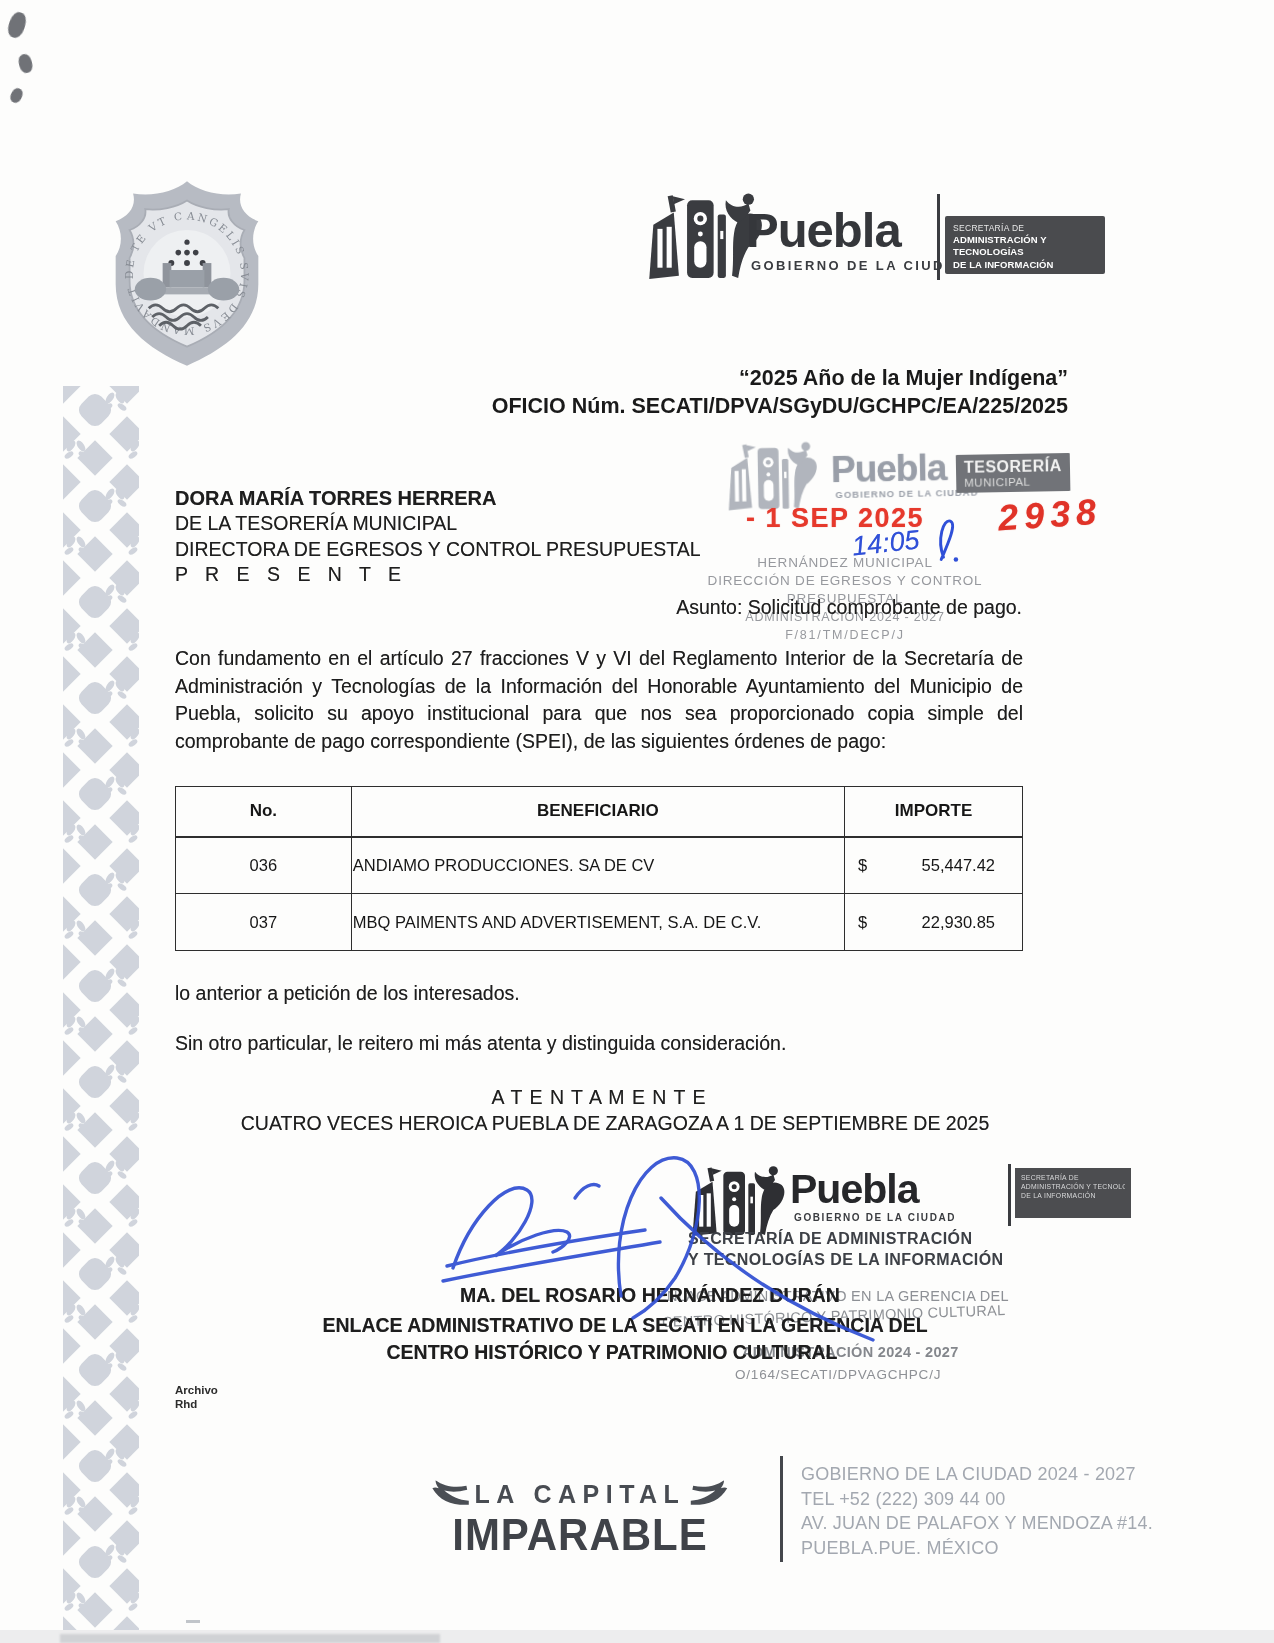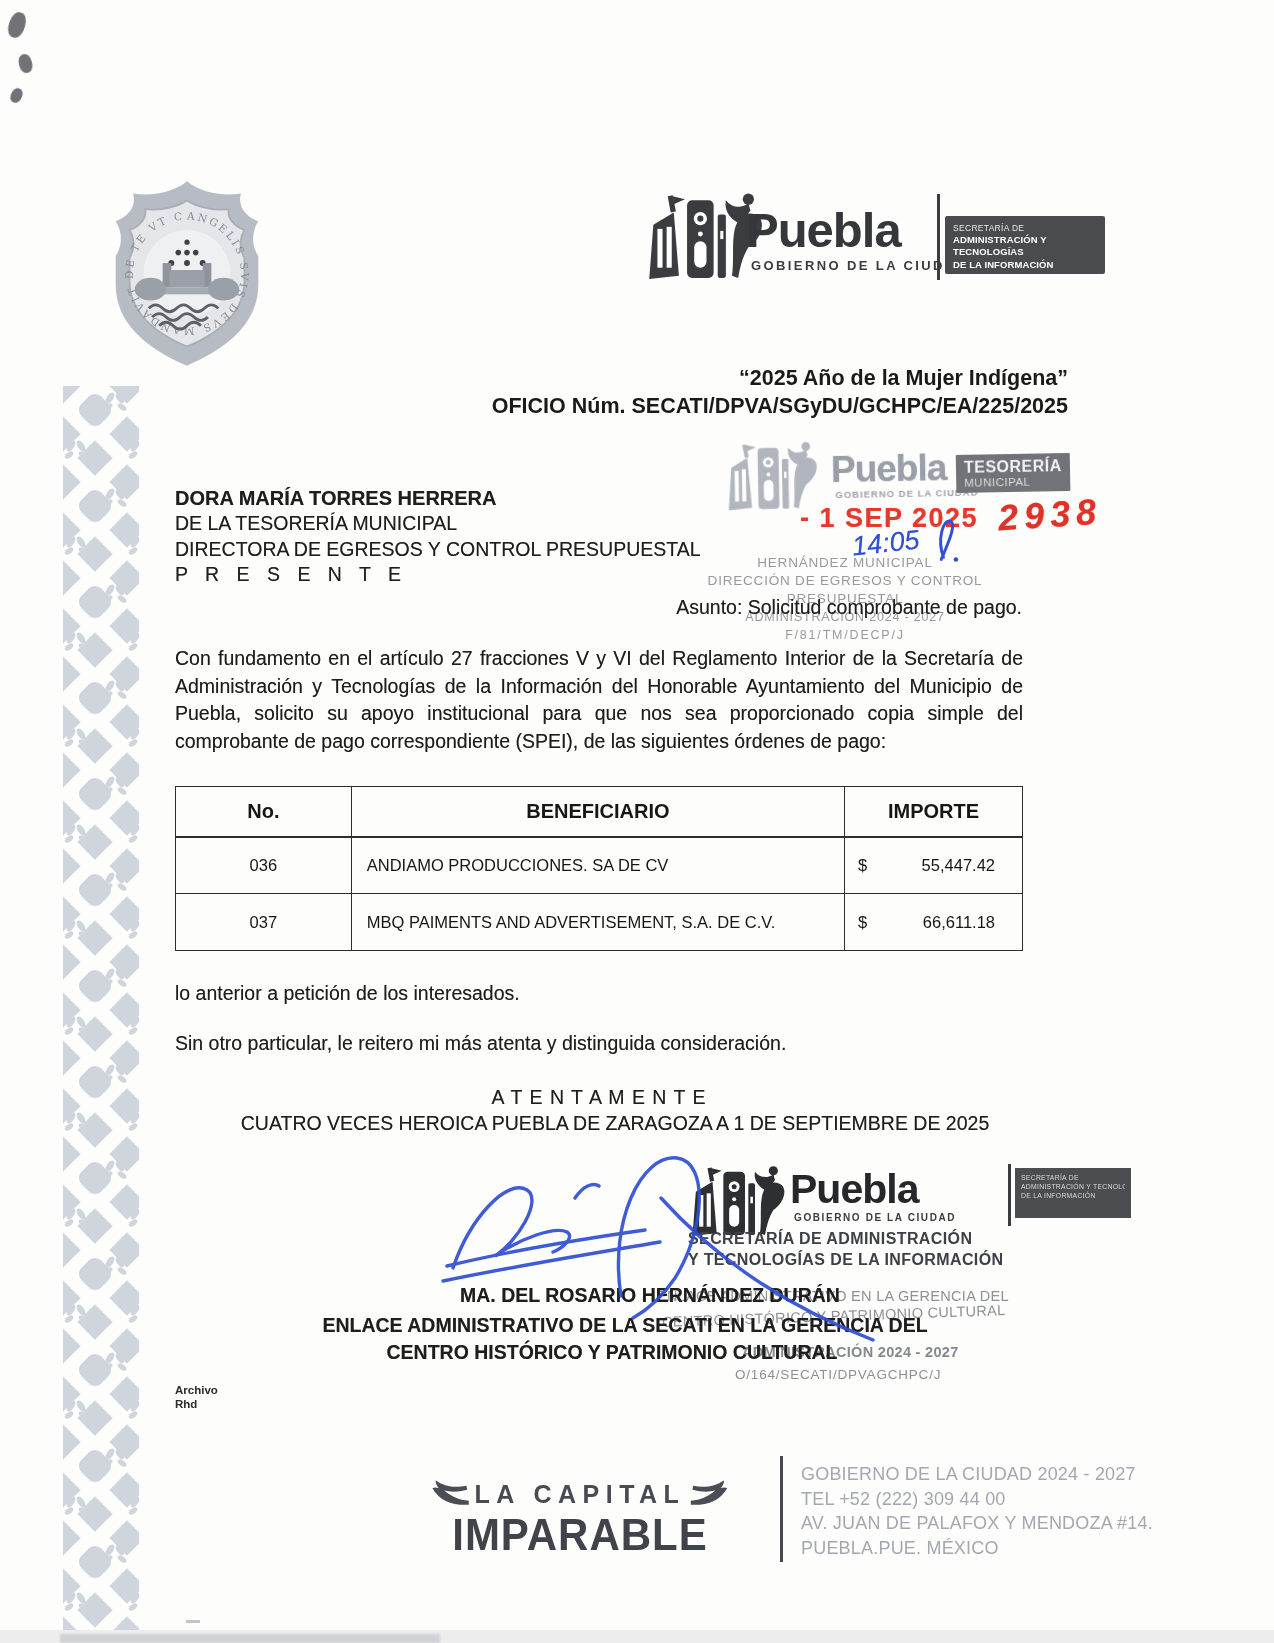--- a/index.html
+++ b/index.html
@@ -44,24 +44,24 @@
   .gstamp .g{font-size:13.5px;white-space:nowrap}
   .gstamp .gs{font-size:12.5px}
   .gstamp .gm{font-size:12.5px;letter-spacing:1.8px}
   .asunto{font-size:19.5px;white-space:nowrap;z-index:2}
   
   .para{width:848px;font-size:19.5px;line-height:27.6px;text-align:justify;color:#1d1d1d}
   .pline{font-size:19.5px;white-space:nowrap}
   
   table.pay{border-collapse:collapse;width:848px;font-size:16.5px;color:#161616;background:transparent}
   table.pay th,table.pay td{border:1.7px solid #2e2e2e}
-  table.pay th{height:50px;font-size:20px;font-weight:bold;border-bottom-width:2.6px}
+  table.pay th{height:50px;font-size:17px;font-weight:bold;border-bottom-width:2.6px}
   table.pay td{height:57px}
   td.cno{text-align:center}
-  td.cben{padding-left:15px}
+  td.cben{padding-left:1px}
   td.cimp{padding:0}
   .impwrap{display:flex;align-items:center;width:100%}
   .impwrap .cur{padding-left:13px}
   .impwrap .amt{margin-left:auto;padding-right:27px}
   
   .center848{width:848px;text-align:center;font-weight:normal;font-size:19.5px;white-space:nowrap}
   
   .slogo .sky{color:#2e2f33}
   .slogo .brand-word{color:#26272a}
   .sbox{background:#3e3f42;color:#d6d7d9;padding:5px 6px;line-height:1.35;opacity:.92;filter:blur(.3px)}
@@ -211,21 +211,21 @@
     </div>
   </div>
 
   <div class="abs recipient ink" style="left:175px;top:486px">
     <div class="nm">DORA MARÍA TORRES HERRERA</div>
     <div>DE LA TESORERÍA MUNICIPAL</div>
     <div>DIRECTORA DE EGRESOS Y CONTROL PRESUPUESTAL</div>
     <div class="pr">P R E S E N T E</div>
   </div>
 
-  <div class="abs rdate" style="left:800px;top:503px">- 1 SEP 2025</div>
+  <div class="abs rdate" style="left:746px;top:503px">- 1 SEP 2025</div>
   <div class="abs rtime" style="left:852px;top:528px">14:05</div>
   <svg class="abs" style="left:928px;top:512px" width="40" height="52" viewBox="0 0 24 46">
     <path d="M8 40 C2 24 8 6 14 8 C20 10 12 28 6 42" fill="none" stroke="#3050d8" stroke-width="2.6" stroke-linecap="round"></path>
     <circle cx="19" cy="42" r="2" fill="#3050d8"></circle>
   </svg>
   <div class="abs rfolio" style="left:998px;top:494px">2938</div>
 
   <div class="abs gstamp" style="left:665px;top:554px">
     <div class="g">HERNÁNDEZ MUNICIPAL</div>
     <div class="g">DIRECCIÓN DE EGRESOS Y CONTROL</div>
@@ -261,21 +261,21 @@
             <span class="amt">55,447.42</span>
           </div>
         </td>
       </tr>
       <tr>
         <td class="cno">037</td>
         <td class="cben">MBQ PAIMENTS AND ADVERTISEMENT, S.A. DE C.V.</td>
         <td class="cimp">
           <div class="impwrap">
             <span class="cur">$</span>
-            <span class="amt">66,611.18</span>
+            <span class="amt">22,930.85</span>
           </div>
         </td>
       </tr>
     </tbody>
   </table>
 
   <div class="abs pline ink" style="left:175px;top:982px">lo anterior a petición de los interesados.</div>
   <div class="abs pline ink" style="left:175px;top:1032px">Sin otro particular, le reitero mi más atenta y distinguida consideración.</div>
   <div class="abs center848 ink" style="left:175px;top:1086px;letter-spacing:1px">A T E N T A M E N T E</div>
   <div class="abs center848 ink" style="left:191px;top:1112px">CUATRO VECES HEROICA PUEBLA DE ZARAGOZA A 1 DE SEPTIEMBRE DE 2025</div>

